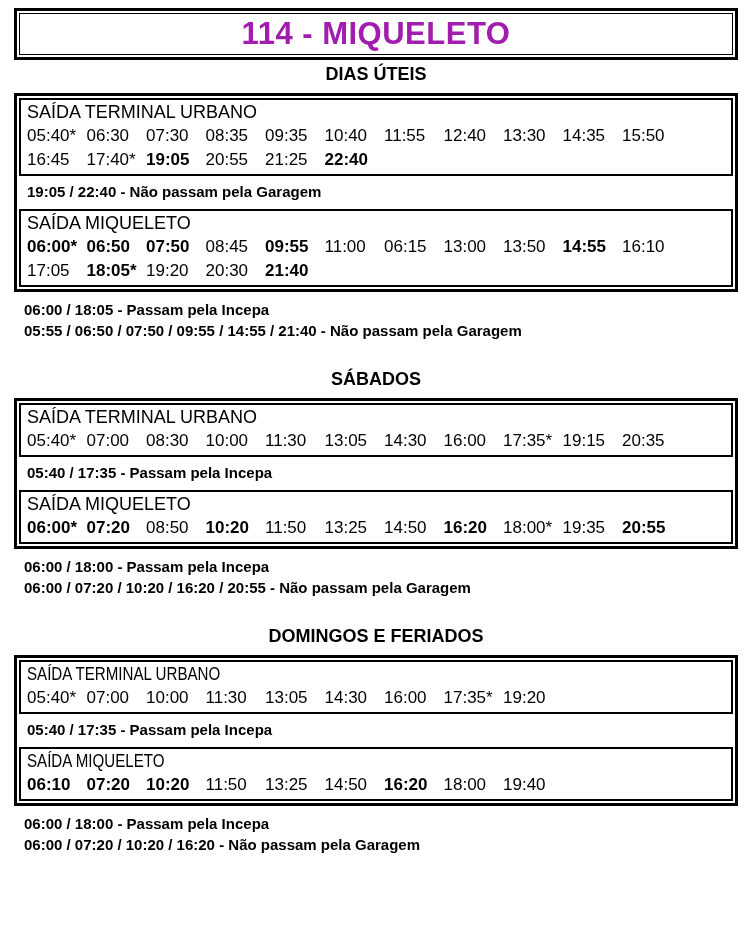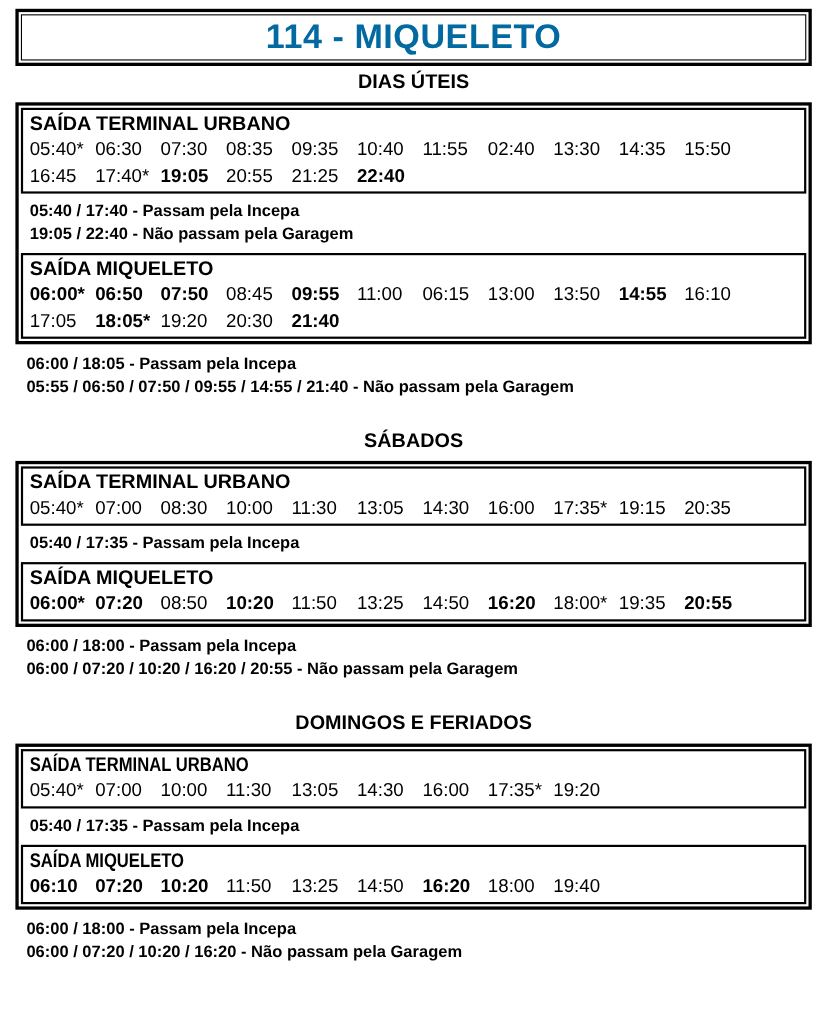--- a/index.html
+++ b/index.html
@@ -21,69 +21,68 @@
   
   .route-outer { border:3px solid #000; margin-top:4px; }
   .route-inner { border:1px solid #000; margin:2px; text-align:center; }
   .route-title { font-weight:bold; font-size:31px; line-height:40px; letter-spacing:0.5px; }
 
   
   .section-heading { text-align:center; font-weight:bold; font-size:18px; margin:28px 0 8px; }
   .section:first-child .section-heading { margin-top:4px; }
   .departures-box { border:3px solid #000; padding:2px; }
   .departure-block { border:2px solid #000; padding:1px 6px 2px; }
-  .block-title { font-weight:bold; font-size:18px; line-height:23px; white-space:nowrap; }
+  .block-title { font-weight:normal; font-size:18px; line-height:23px; white-space:nowrap; }
   .times-row { display:flex; flex-wrap:wrap; font-size:17px; line-height:24px; }
   .time-cell { width:59.5px; white-space:nowrap; }
   .time-cell.bold { font-weight:bold; }
   .inside-notes { padding:5px 8px 7px; }
   .after-notes { padding:7px 10px 0; }
   .note-line { font-weight:bold; font-size:15px; line-height:21px; white-space:nowrap; }
   .condensed-txt { display:inline-block; transform:scaleX(0.84); transform-origin:0 50%; }
 </style>
 </head>
 <body>
 
 <div class="page">
 
 
   <div class="route-outer">
     <div class="route-inner">
-      <div class="route-title" style="color: #0369a1;">114 - MIQUELETO</div>
+      <div class="route-title" style="color: #a21caf;">114 - MIQUELETO</div>
     </div>
   </div>
 
   <div id="sections">
       <div class="section">
         <div class="section-heading">DIAS ÚTEIS</div>
         <div class="departures-box">
           <div class="departure-block">
             <div class="block-title"><span>SAÍDA TERMINAL URBANO</span></div>
             <div class="times-row">
               <span class="time-cell">05:40*</span>
               <span class="time-cell">06:30</span>
               <span class="time-cell">07:30</span>
               <span class="time-cell">08:35</span>
               <span class="time-cell">09:35</span>
               <span class="time-cell">10:40</span>
               <span class="time-cell">11:55</span>
-              <span class="time-cell">02:40</span>
+              <span class="time-cell">12:40</span>
               <span class="time-cell">13:30</span>
               <span class="time-cell">14:35</span>
               <span class="time-cell">15:50</span>
               <span class="time-cell">16:45</span>
               <span class="time-cell">17:40*</span>
               <span class="time-cell bold">19:05</span>
               <span class="time-cell">20:55</span>
               <span class="time-cell">21:25</span>
               <span class="time-cell bold">22:40</span>
             </div>
           </div>
           <div class="inside-notes">
-            <div class="note-line">05:40 / 17:40 - Passam pela Incepa</div>
             <div class="note-line">19:05 / 22:40 - Não passam pela Garagem</div>
           </div>
           <div class="departure-block">
             <div class="block-title"><span>SAÍDA MIQUELETO</span></div>
             <div class="times-row">
               <span class="time-cell bold">06:00*</span>
               <span class="time-cell bold">06:50</span>
               <span class="time-cell bold">07:50</span>
               <span class="time-cell">08:45</span>
               <span class="time-cell bold">09:55</span>

